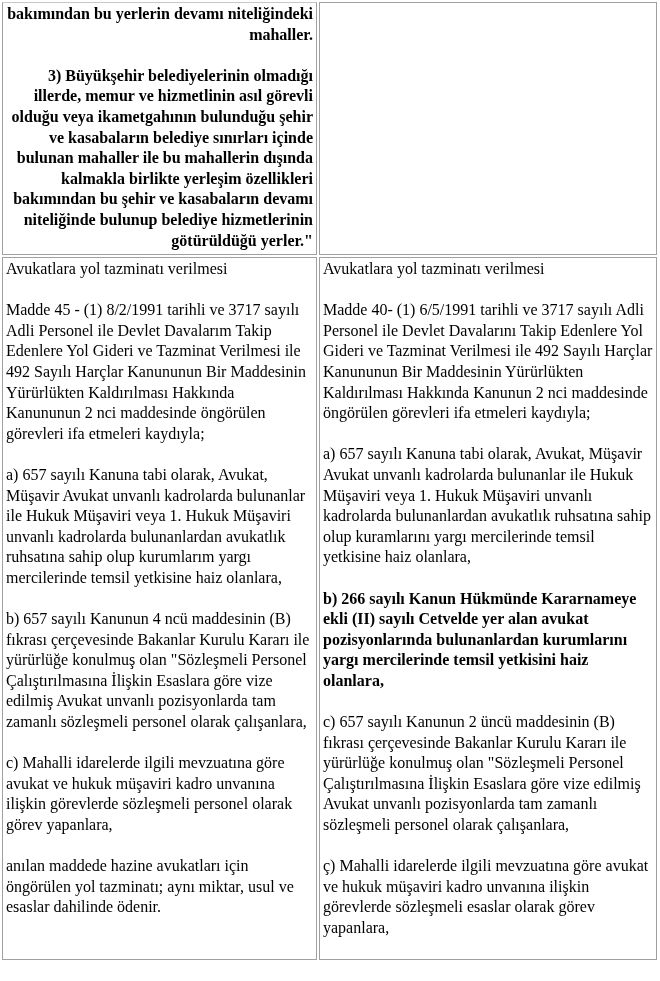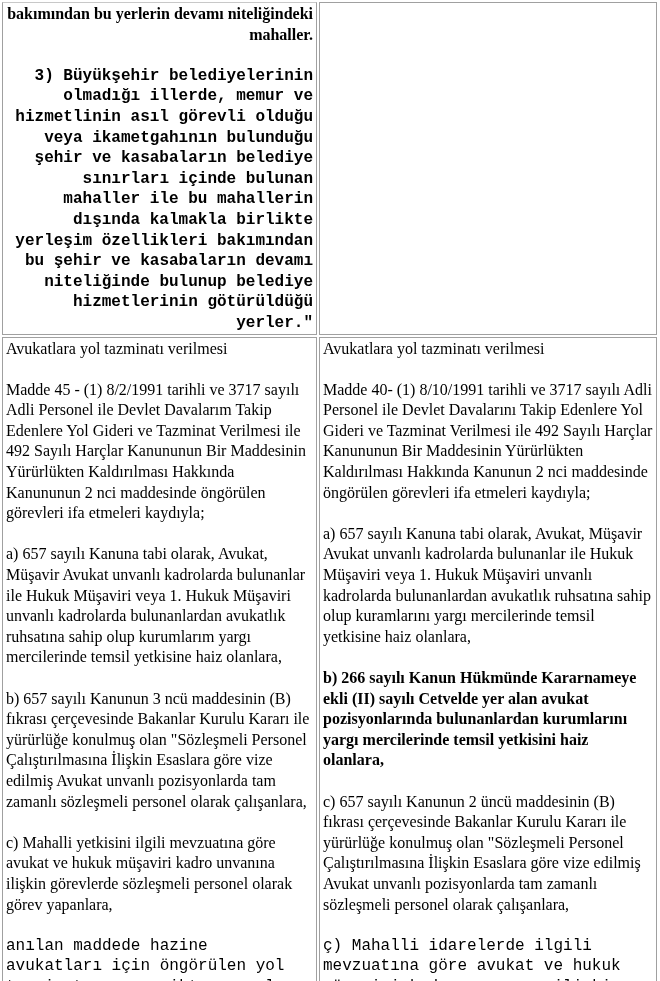--- a/index.html
+++ b/index.html
@@ -18,48 +18,48 @@
   .doc-table td {
     border: 1px solid #a0a0a0;
     vertical-align: top;
     padding: 1px 3px 0 3px;
   }
   .doc-table td.left { width: 307px; }
   .doc-table td.right { width: 330px; }
   .row-top td { height: 250px; }
   .row-top td.left { border-top-color: #c8c8c8; text-align: right; }
   p.para { margin: 0 0 20.6px 0; }
-  p.para:last-child { margin-bottom: 0; font-family: Liberation Mono, monospace; }
+  p.para:last-child { margin-bottom: 0; }
   .bold { font-weight: bold; }
   .row-main td { height: 700px; }
 </style>
 </head>
 <body>
 
 <table class="doc-table">
   <tbody>
       <tr class="row-top">
     <td class="left">
       <p class="para bold">bakımından bu yerlerin devamı niteliğindeki mahaller.</p>
       <p class="para bold">3) Büyükşehir belediyelerinin olmadığı illerde, memur ve hizmetlinin asıl görevli olduğu veya ikametgahının bulunduğu şehir ve kasabaların belediye sınırları içinde bulunan mahaller ile bu mahallerin dışında kalmakla birlikte yerleşim özellikleri bakımından bu şehir ve kasabaların devamı niteliğinde bulunup belediye hizmetlerinin götürüldüğü yerler."</p>
     </td>
     <td class="right"></td>
   </tr>
   <tr class="row-main">
     <td class="left">
       <p class="para">Avukatlara yol tazminatı verilmesi</p>
       <p class="para">Madde 45 - (1) 8/2/1991 tarihli ve 3717 sayılı Adli Personel ile Devlet Davalarım Takip Edenlere Yol Gideri ve Tazminat Verilmesi ile 492 Sayılı Harçlar Kanununun Bir Maddesinin Yürürlükten Kaldırılması Hakkında Kanununun 2 nci maddesinde öngörülen görevleri ifa etmeleri kaydıyla;</p>
       <p class="para">a) 657 sayılı Kanuna tabi olarak, Avukat, Müşavir Avukat unvanlı kadrolarda bulunanlar ile Hukuk Müşaviri veya 1. Hukuk Müşaviri unvanlı kadrolarda bulunanlardan avukatlık ruhsatına sahip olup kurumlarım yargı mercilerinde temsil yetkisine haiz olanlara,</p>
-      <p class="para">b) 657 sayılı Kanunun 3 ncü maddesinin (B) fıkrası çerçevesinde Bakanlar Kurulu Kararı ile yürürlüğe konulmuş olan "Sözleşmeli Personel Çalıştırılmasına İlişkin Esaslara göre vize edilmiş Avukat unvanlı pozisyonlarda tam zamanlı sözleşmeli personel olarak çalışanlara,</p>
-      <p class="para">c) Mahalli yetkisini ilgili mevzuatına göre avukat ve hukuk müşaviri kadro unvanına ilişkin görevlerde sözleşmeli personel olarak görev yapanlara,</p>
+      <p class="para">b) 657 sayılı Kanunun 4 ncü maddesinin (B) fıkrası çerçevesinde Bakanlar Kurulu Kararı ile yürürlüğe konulmuş olan "Sözleşmeli Personel Çalıştırılmasına İlişkin Esaslara göre vize edilmiş Avukat unvanlı pozisyonlarda tam zamanlı sözleşmeli personel olarak çalışanlara,</p>
+      <p class="para">c) Mahalli idarelerde ilgili mevzuatına göre avukat ve hukuk müşaviri kadro unvanına ilişkin görevlerde sözleşmeli personel olarak görev yapanlara,</p>
       <p class="para">anılan maddede hazine avukatları için öngörülen yol tazminatı; aynı miktar, usul ve esaslar dahilinde ödenir.</p>
     </td>
     <td class="right">
       <p class="para">Avukatlara yol tazminatı verilmesi</p>
-      <p class="para">Madde 40- (1) 8/10/1991 tarihli ve 3717 sayılı Adli Personel ile Devlet Davalarını Takip Edenlere Yol Gideri ve Tazminat Verilmesi ile 492 Sayılı Harçlar Kanununun Bir Maddesinin Yürürlükten Kaldırılması Hakkında Kanunun 2 nci maddesinde öngörülen görevleri ifa etmeleri kaydıyla;</p>
+      <p class="para">Madde 40- (1) 6/5/1991 tarihli ve 3717 sayılı Adli Personel ile Devlet Davalarını Takip Edenlere Yol Gideri ve Tazminat Verilmesi ile 492 Sayılı Harçlar Kanununun Bir Maddesinin Yürürlükten Kaldırılması Hakkında Kanunun 2 nci maddesinde öngörülen görevleri ifa etmeleri kaydıyla;</p>
       <p class="para">a) 657 sayılı Kanuna tabi olarak, Avukat, Müşavir Avukat unvanlı kadrolarda bulunanlar ile Hukuk Müşaviri veya 1. Hukuk Müşaviri unvanlı kadrolarda bulunanlardan avukatlık ruhsatına sahip olup kuramlarını yargı mercilerinde temsil yetkisine haiz olanlara,</p>
       <p class="para bold">b) 266 sayılı Kanun Hükmünde Kararnameye ekli (II) sayılı Cetvelde yer alan avukat pozisyonlarında bulunanlardan kurumlarını yargı mercilerinde temsil yetkisini haiz olanlara,</p>
       <p class="para">c) 657 sayılı Kanunun 2 üncü maddesinin (B) fıkrası çerçevesinde Bakanlar Kurulu Kararı ile yürürlüğe konulmuş olan "Sözleşmeli Personel Çalıştırılmasına İlişkin Esaslara göre vize edilmiş Avukat unvanlı pozisyonlarda tam zamanlı sözleşmeli personel olarak çalışanlara,</p>
       <p class="para">ç) Mahalli idarelerde ilgili mevzuatına göre avukat ve hukuk müşaviri kadro unvanına ilişkin görevlerde sözleşmeli esaslar olarak görev yapanlara,</p>
     </td>
   </tr>
 </tbody>
   </table>
 
 </body></html>

